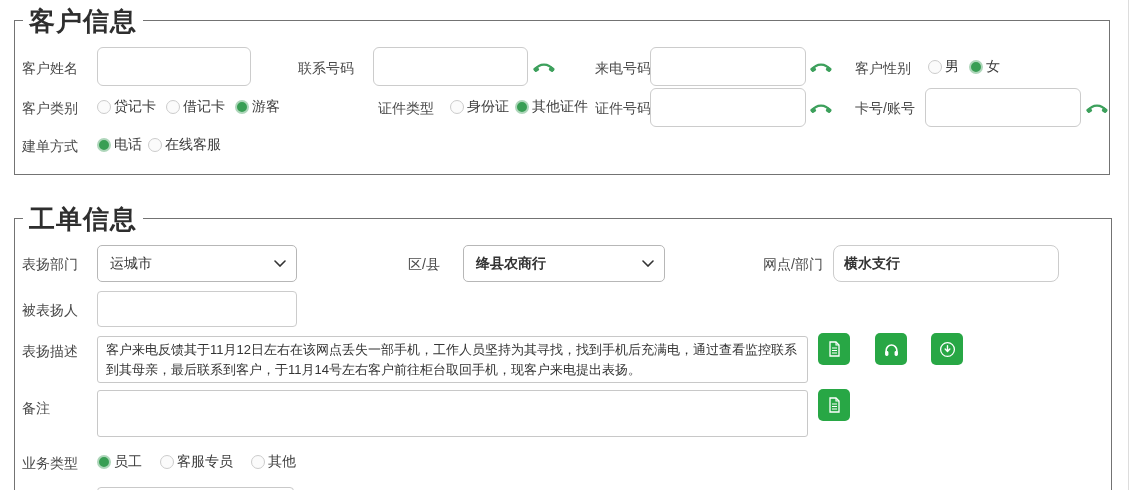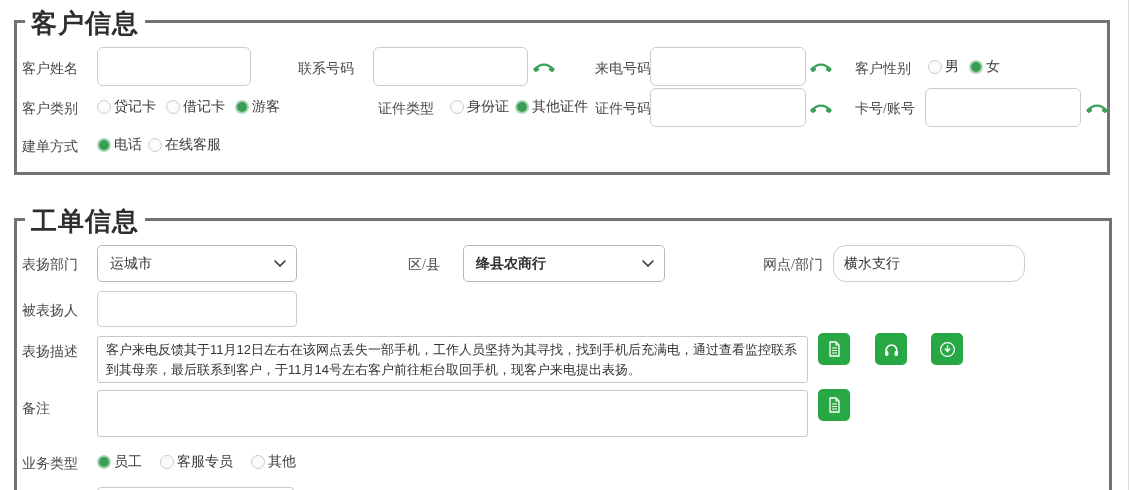--- a/index.html
+++ b/index.html
@@ -1,24 +1,24 @@
 <!DOCTYPE html>
 <html><head>
 <meta charset="utf-8">
 <style>
   * { margin:0; padding:0; box-sizing:border-box; }
   html,body { background:#fff; }
   body { font-family:"Liberation Sans", sans-serif; color:#444; }
   .page { position:relative; width:1131px; height:490px; background:#fff; overflow:hidden; }
 
-  .fieldset { position:absolute; border:3px solid #737373; background:#fff;text-align:right; }
+  .fieldset { position:absolute; border:1px solid #737373; background:#fff;text-align:right; }
   .legend { position:absolute; top:-17px; left:8px; background:#fff; padding:0 6px;
             font-size:26px; font-weight:700; color:#2e2e2e; letter-spacing:1px; white-space:nowrap; }
 
-  .lbl { position:absolute; font-size:14px; color:#4a4a4a; white-space:nowrap;font-family:Liberation Serif, serif; }
+  .lbl { position:absolute; font-size:14px; color:#4a4a4a; white-space:nowrap; }
 
   .inp { position:absolute; border:1px solid #ccc; border-radius:6px; background:#fff;
          font-size:14px; color:#333; padding:0 10px; outline:none;
          font-family:"Liberation Sans", sans-serif; }
 
   .sel-box { position:absolute; border:1px solid #b7b7b7; border-radius:5px; background:#fff;
              display:flex; align-items:center; justify-content:space-between;
              padding:0 10px 0 12px; font-size:14px; color:#333; cursor:pointer; }
 
   .ta { position:absolute; border:1px solid #c8c8c8; border-radius:3px; background:#fff;
@@ -148,21 +148,21 @@
 
   <span class="lbl" style="left:408px; top:256px;">区/县</span>
   <div class="sel-box" style="left:463px; top:245px; width:202px; height:37px;font-weight:bold;">
     <span>绛县农商行</span>
     <svg width="12" height="7" viewBox="0 0 12 7">
       <path d="M1 1 L6 6 L11 1" stroke="#333" stroke-width="1.6" fill="none" stroke-linecap="round"></path>
     </svg>
   </div>
 
   <span class="lbl" style="left:763px; top:256px;">网点/部门</span>
-  <input class="inp" style="left: 833px; top: 245px; width: 192px; height: 37px; border-radius: 13px;" value="横水支行">
+  <input class="inp" style="left: 833px; top: 245px; width: 226px; height: 37px; border-radius: 8px; font-weight: bold;" value="横水支行">
 
   <span class="lbl" style="left:22px; top:302px;">被表扬人</span>
   <input class="inp" style="left: 97px; top: 291px; width: 200px; height: 36px; border-radius: 4px;" value="">
 
   <span class="lbl" style="left:22px; top:343px;">表扬描述</span>
   <textarea class="ta" style="left: 97px; top: 336px; width: 711px; height: 47px;">客户来电反馈其于11月12日左右在该网点丢失一部手机，工作人员坚持为其寻找，找到手机后充满电，通过查看监控联系到其母亲，最后联系到客户，于11月14号左右客户前往柜台取回手机，现客户来电提出表扬。</textarea>
 
   <button class="gbtn" style="left:818px; top:333px;">
     <svg width="16" height="16" viewBox="0 0 16 16">
       <path d="M4 1 h6 l3 3 v11 h-9 z" fill="none" stroke="#fff" stroke-width="1.3"></path>

